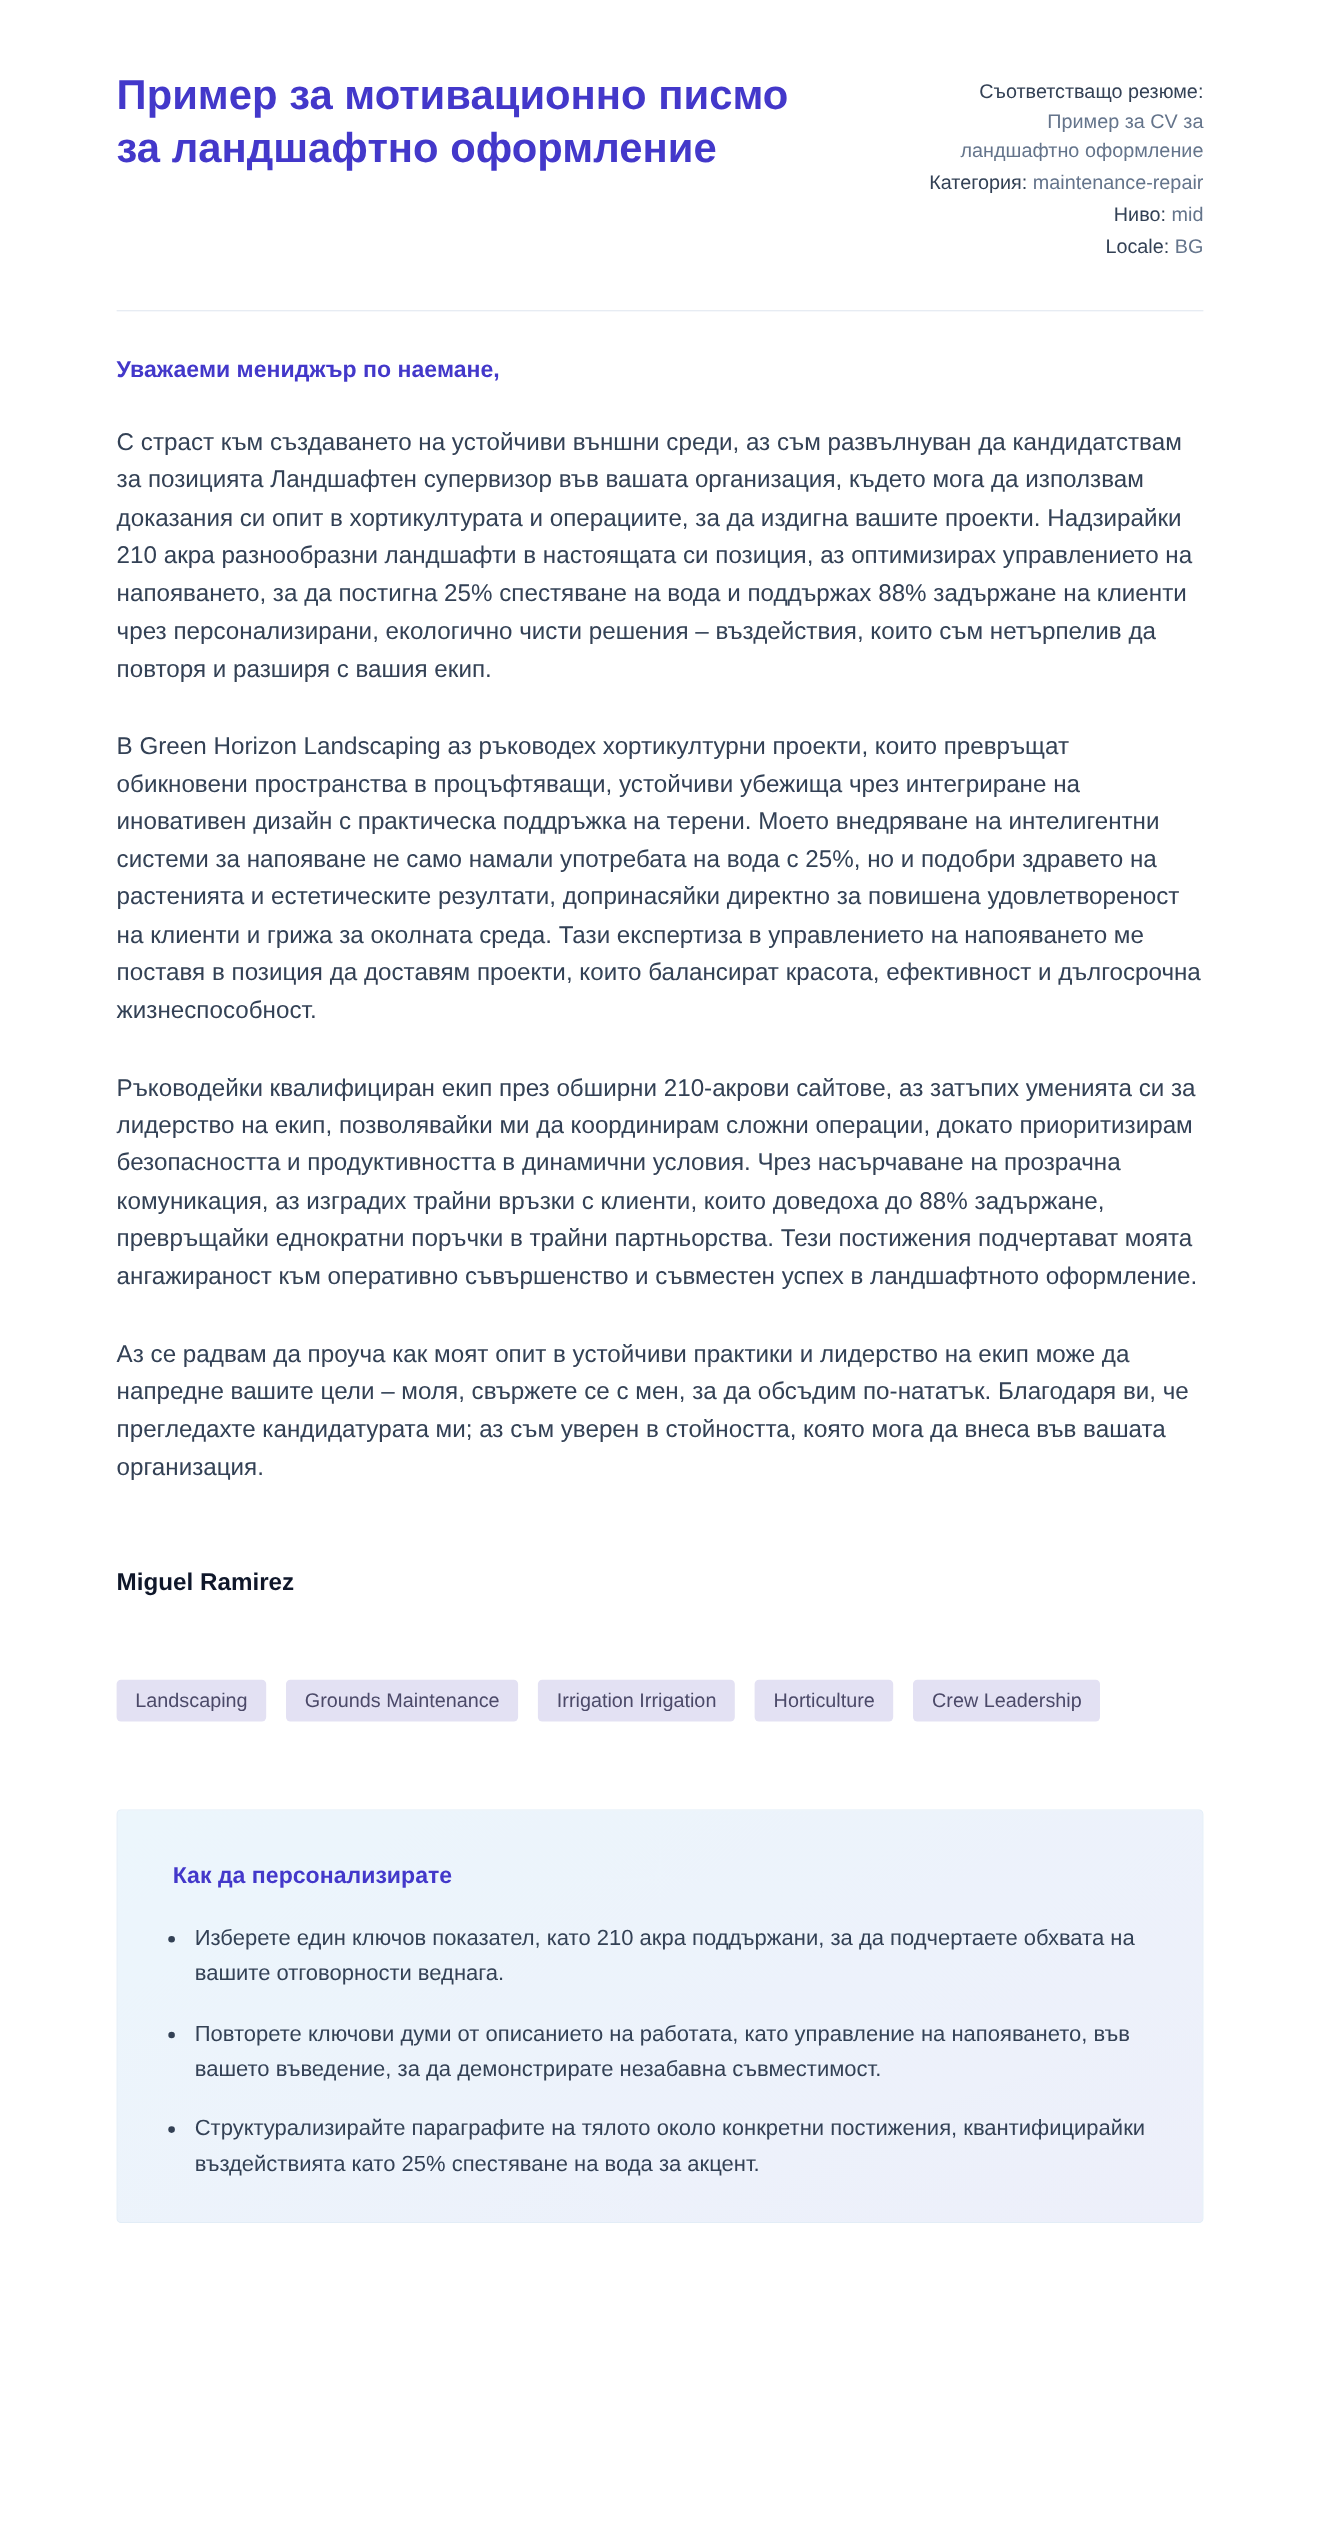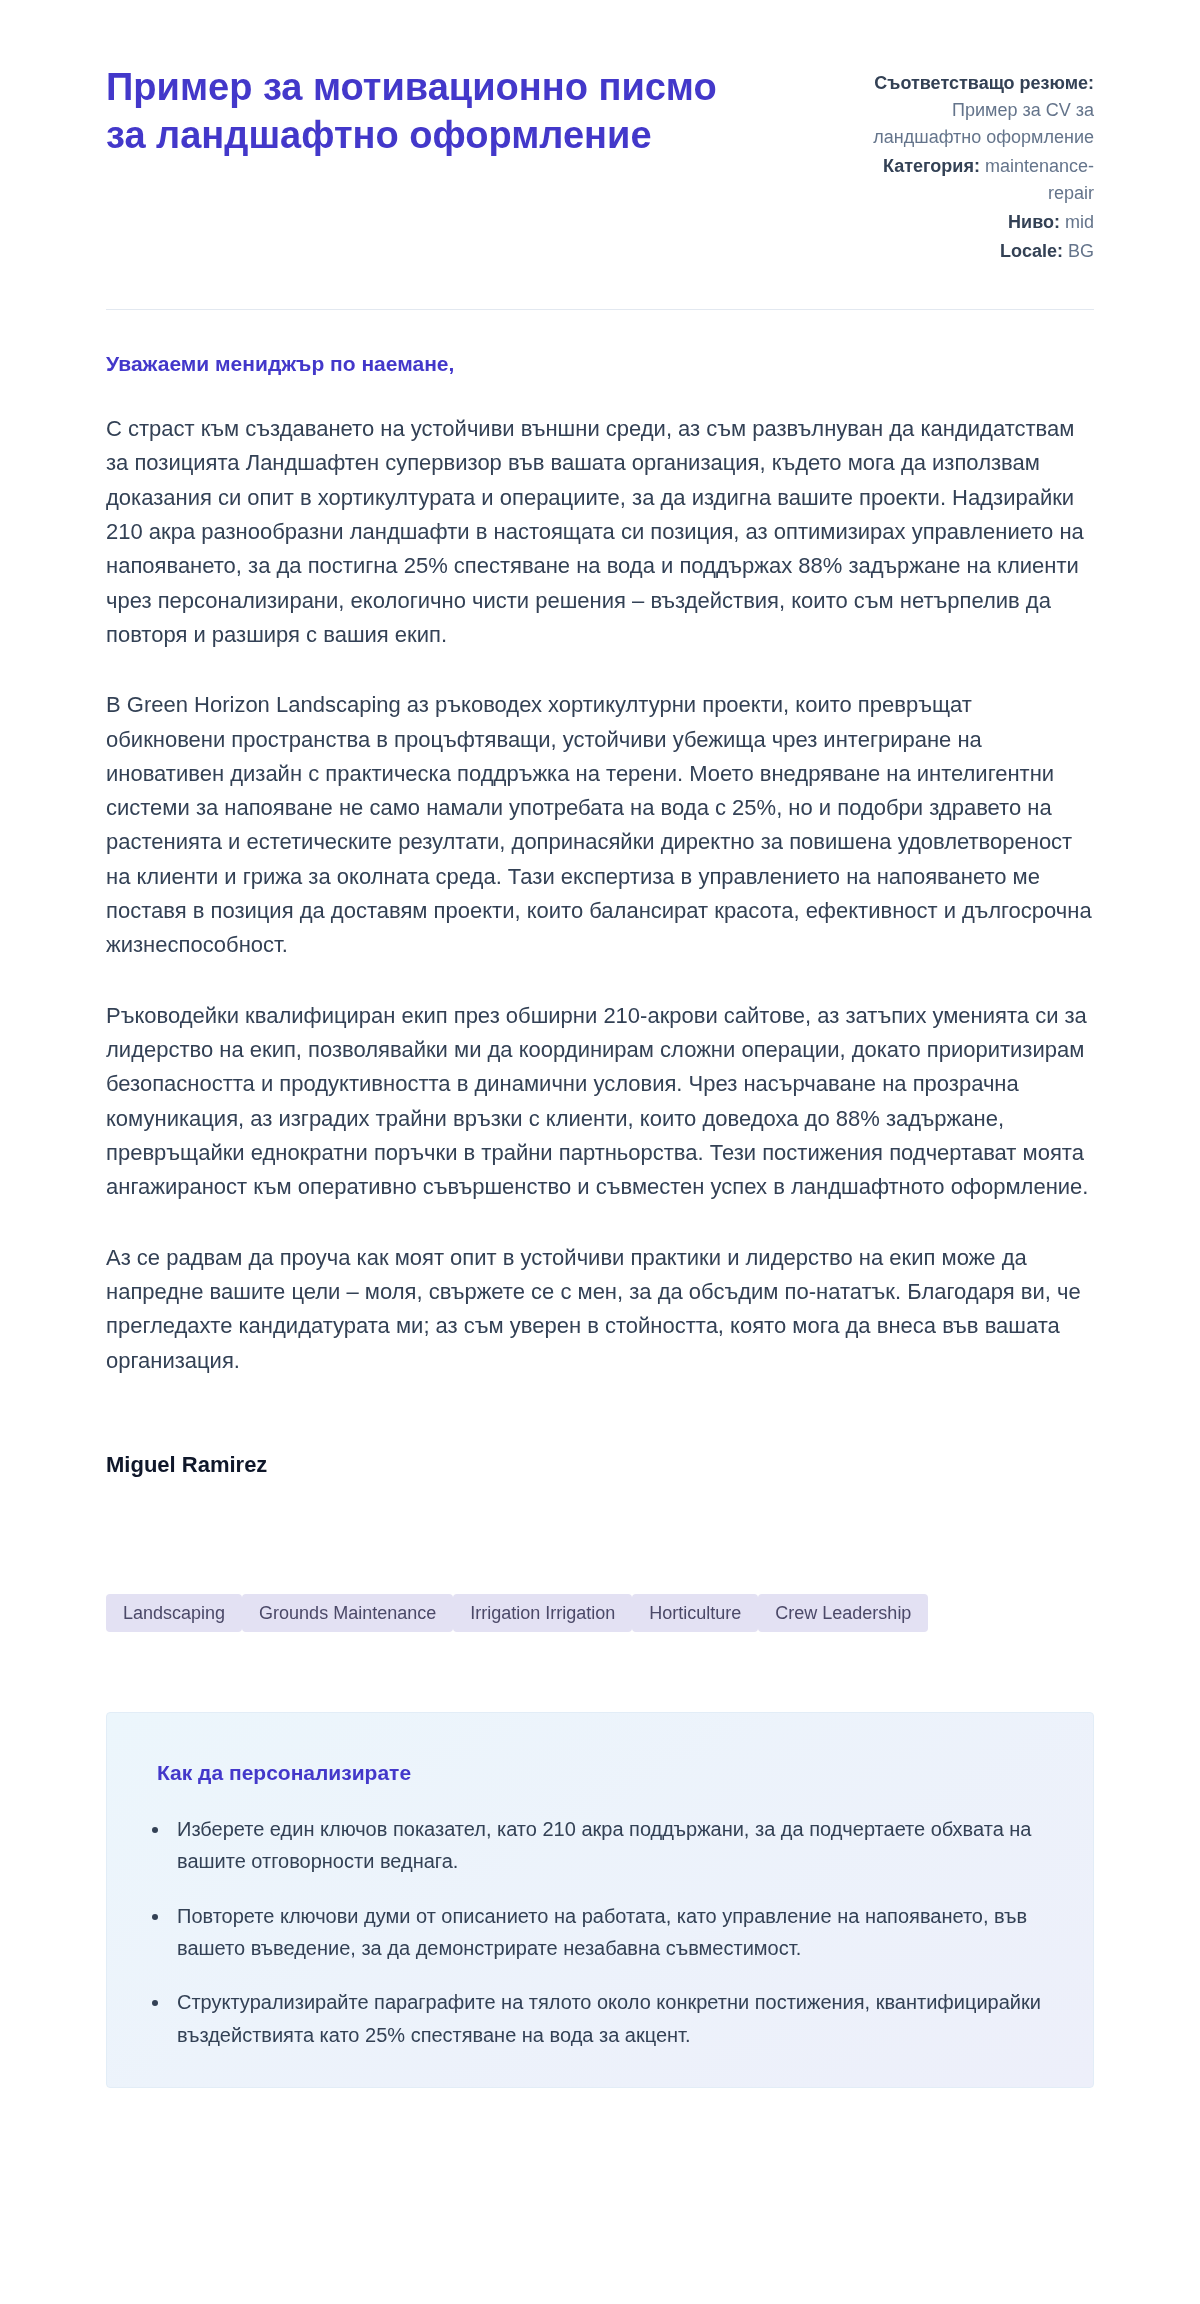--- a/index.html
+++ b/index.html
@@ -47,21 +47,21 @@
   .meta {
     flex: 0 0 250px;
     text-align: right;
     font-size: 18px;
     line-height: 1.5;
     color: #64748b;
     padding-top: 6px;
   }
   .meta-row { margin-bottom: 2px; }
   .meta-label {
-    font-weight: 700;
+    font-weight: 400;
     color: #334155;
   }
 
   .divider {
     border: none;
     border-top: 1px solid #e2e8f0;
     margin: 42px 0 0 0;
   }
 
   
@@ -85,23 +85,24 @@
     color: #0f172a;
   }
   .signature-title {
     margin-top: 16px;
     font-size: 22px;
     color: #475569;
   }
 
   
   .tags {
-    margin-top: 116px;
+    margin-top: 76px;
     display: flex;
     flex-wrap: wrap;
+    gap: 18px;
   }
   .tag {
     display: inline-block;
     background: #e3e1f3;
     color: #4b4968;
     font-size: 18px;
     line-height: 1;
     padding: 10px 17px;
     border-radius: 4px;
     white-space: nowrap;

